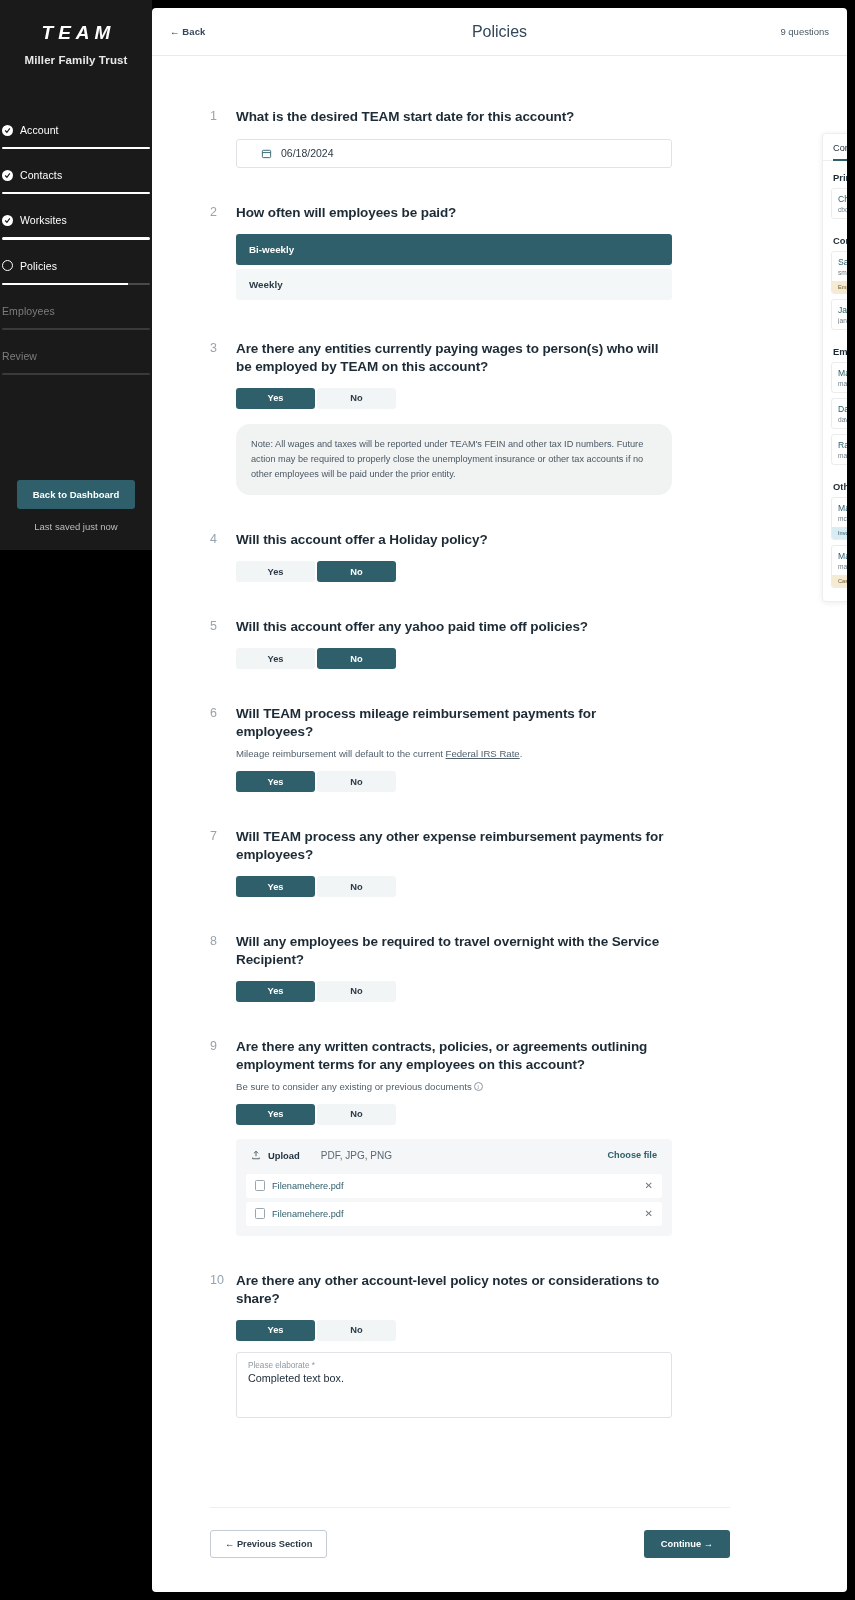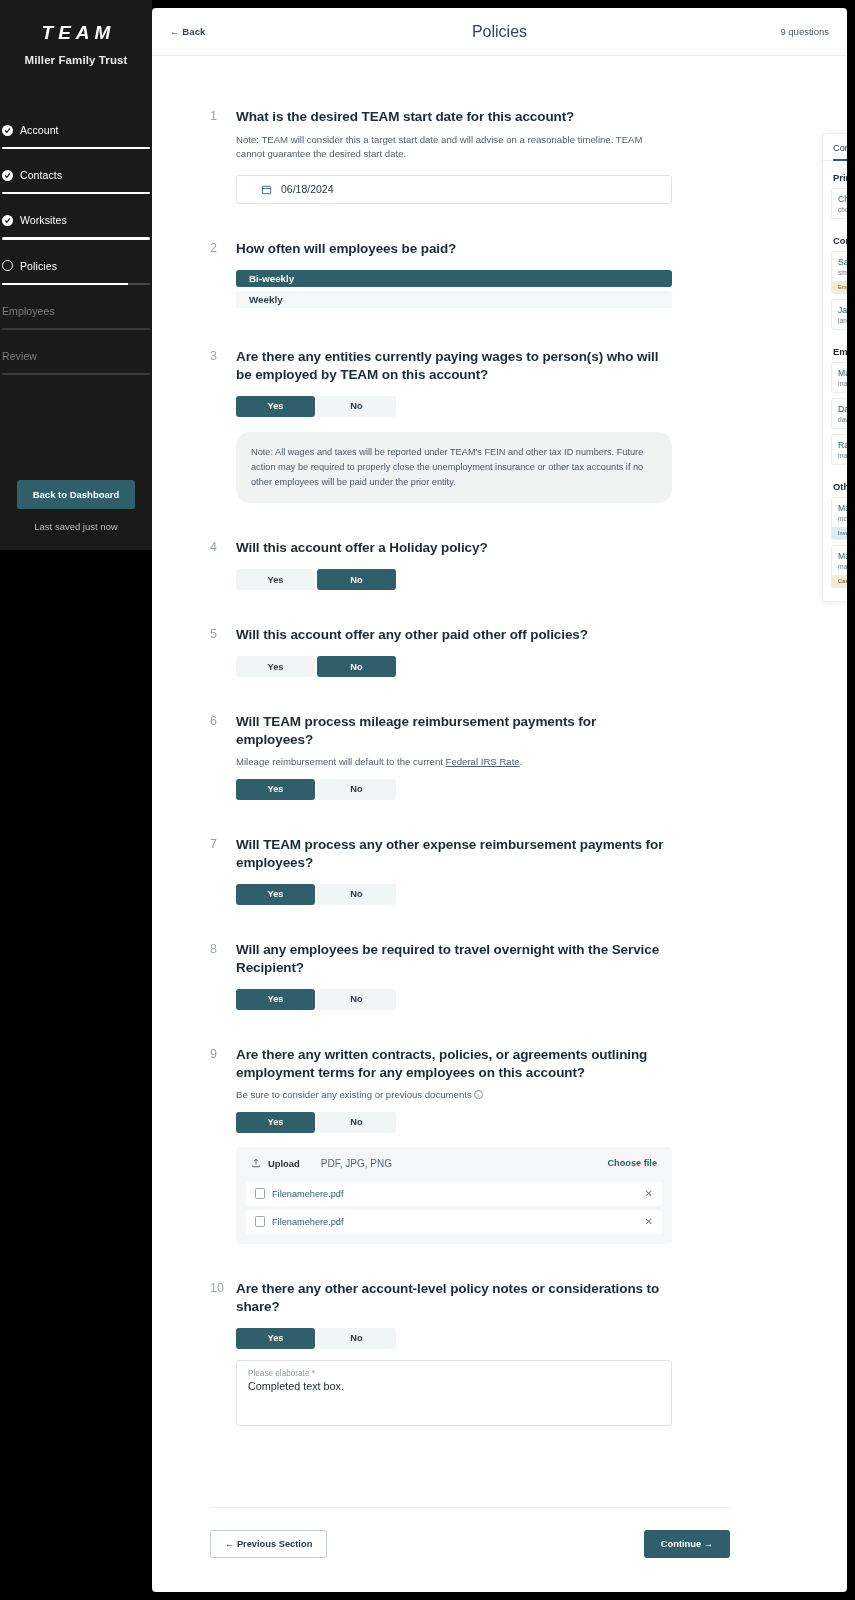--- a/index.html
+++ b/index.html
@@ -153,21 +153,21 @@
     display: flex; align-items: center; gap: 9px;
     padding: 0 24px;
     cursor: pointer;
   }
   .cal-ico { width: 11px; height: 11px; color: #2e5f6b; flex: 0 0 11px; }
   .date-val { font-size: 10.5px; color: #2c3b47; }
 
   
   .opt-list { margin-top: 12px; }
   .opt {
-    height: 17px; display: flex; align-items: center;
+    height: 31px; display: flex; align-items: center;
     padding: 0 13px; border-radius: 3px;
     font-size: 9.8px; font-weight: 700;
     cursor: pointer; margin-bottom: 4px;
   }
   .opt.sel { background: #2e5f6b; color: #fff; }
   .opt.unsel { background: #f4f7f7; color: #2c3b47; }
 
   
   .yn { margin-top: 12px; display: flex; gap: 2px; }
   .yn button {
@@ -404,21 +404,20 @@
     </div>
 
     <div class="body-area">
 
       <div class="form-col">
 
         <div class="q">
           <div class="q-num">1</div>
           <div class="q-body">
             <div class="q-title">What is the desired TEAM start date for this account?</div>
-            <div class="q-note">Note: TEAM will consider this a target start date and will advise on a reasonable timeline. TEAM cannot guarantee the desired start date.</div>
             <div class="date-field">
               <svg class="cal-ico" viewBox="0 0 24 24" fill="none" stroke="currentColor" stroke-width="2">
                 <rect x="3" y="5" width="18" height="16" rx="2"></rect>
                   <line x1="3" y1="10" x2="21" y2="10"></line>
               </svg>
               <span class="date-val">06/18/2024</span>
             </div>
           </div>
         </div>
 
@@ -452,21 +451,21 @@
             <div class="yn">
               <button class="off">Yes</button>
               <button class="on">No</button>
             </div>
           </div>
         </div>
 
         <div class="q">
           <div class="q-num">5</div>
           <div class="q-body">
-            <div class="q-title">Will this account offer any other paid other off policies?</div>
+            <div class="q-title">Will this account offer any yahoo paid time off policies?</div>
             <div class="yn">
               <button class="off">Yes</button>
               <button class="on">No</button>
             </div>
           </div>
         </div>
 
         <div class="q">
           <div class="q-num">6</div>
           <div class="q-body">

